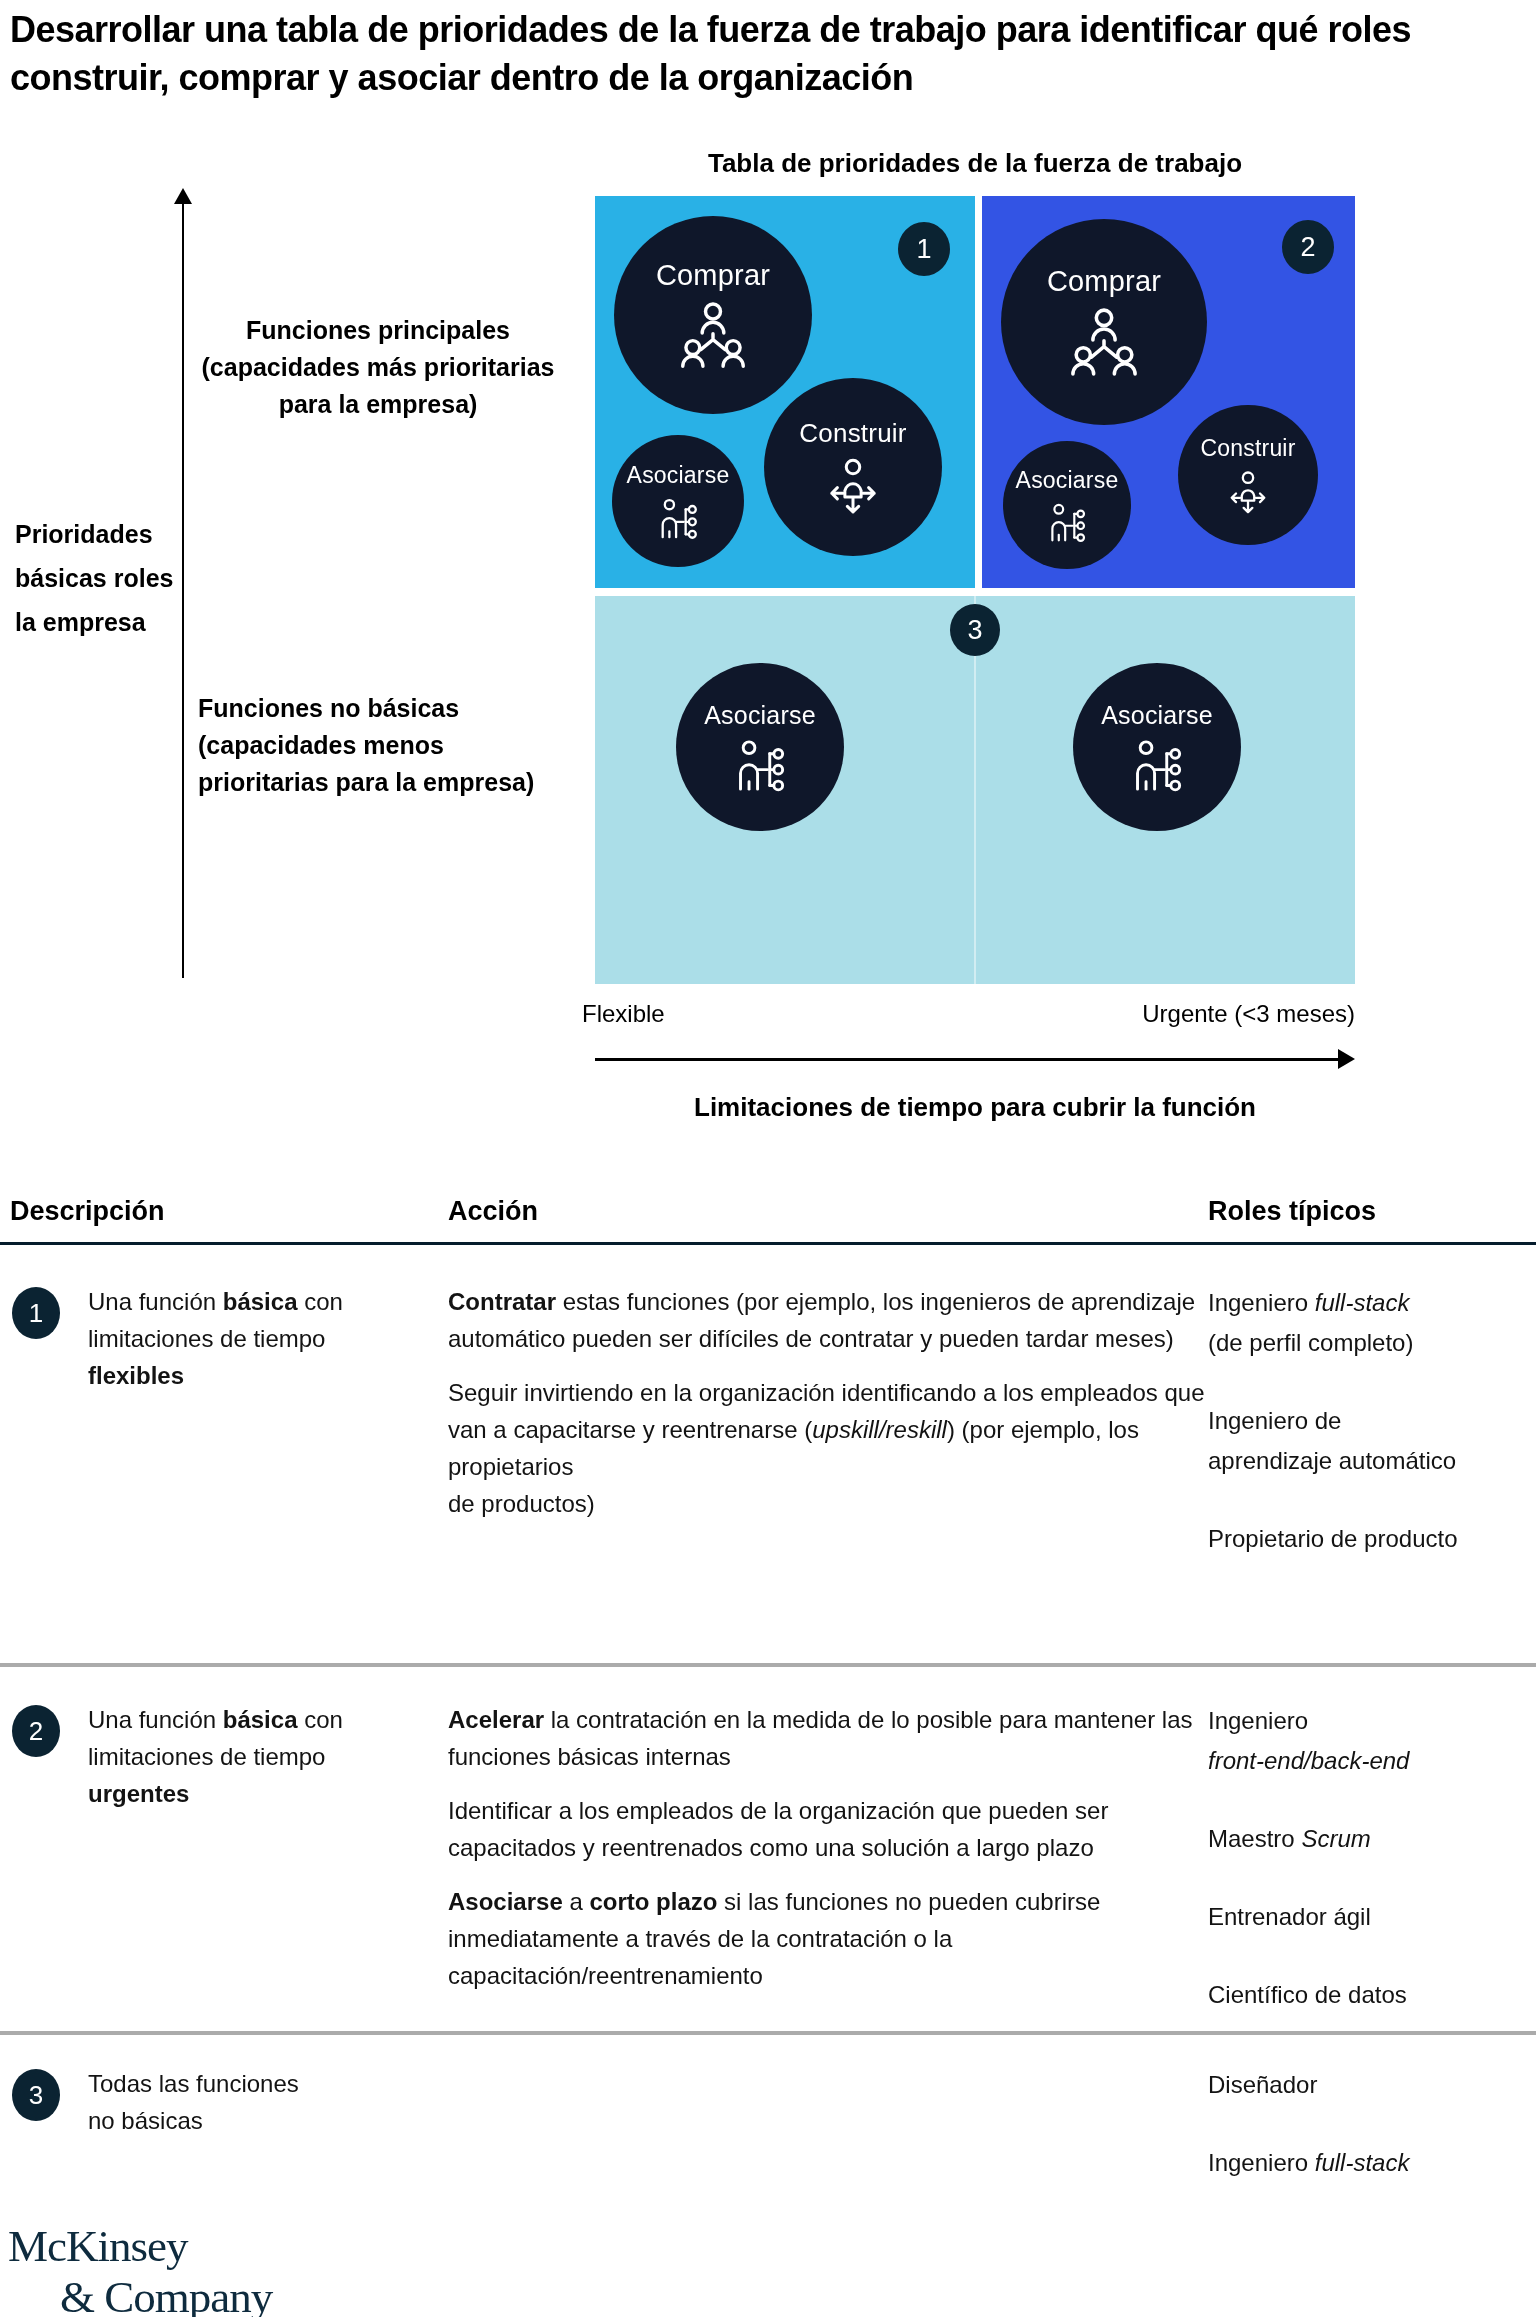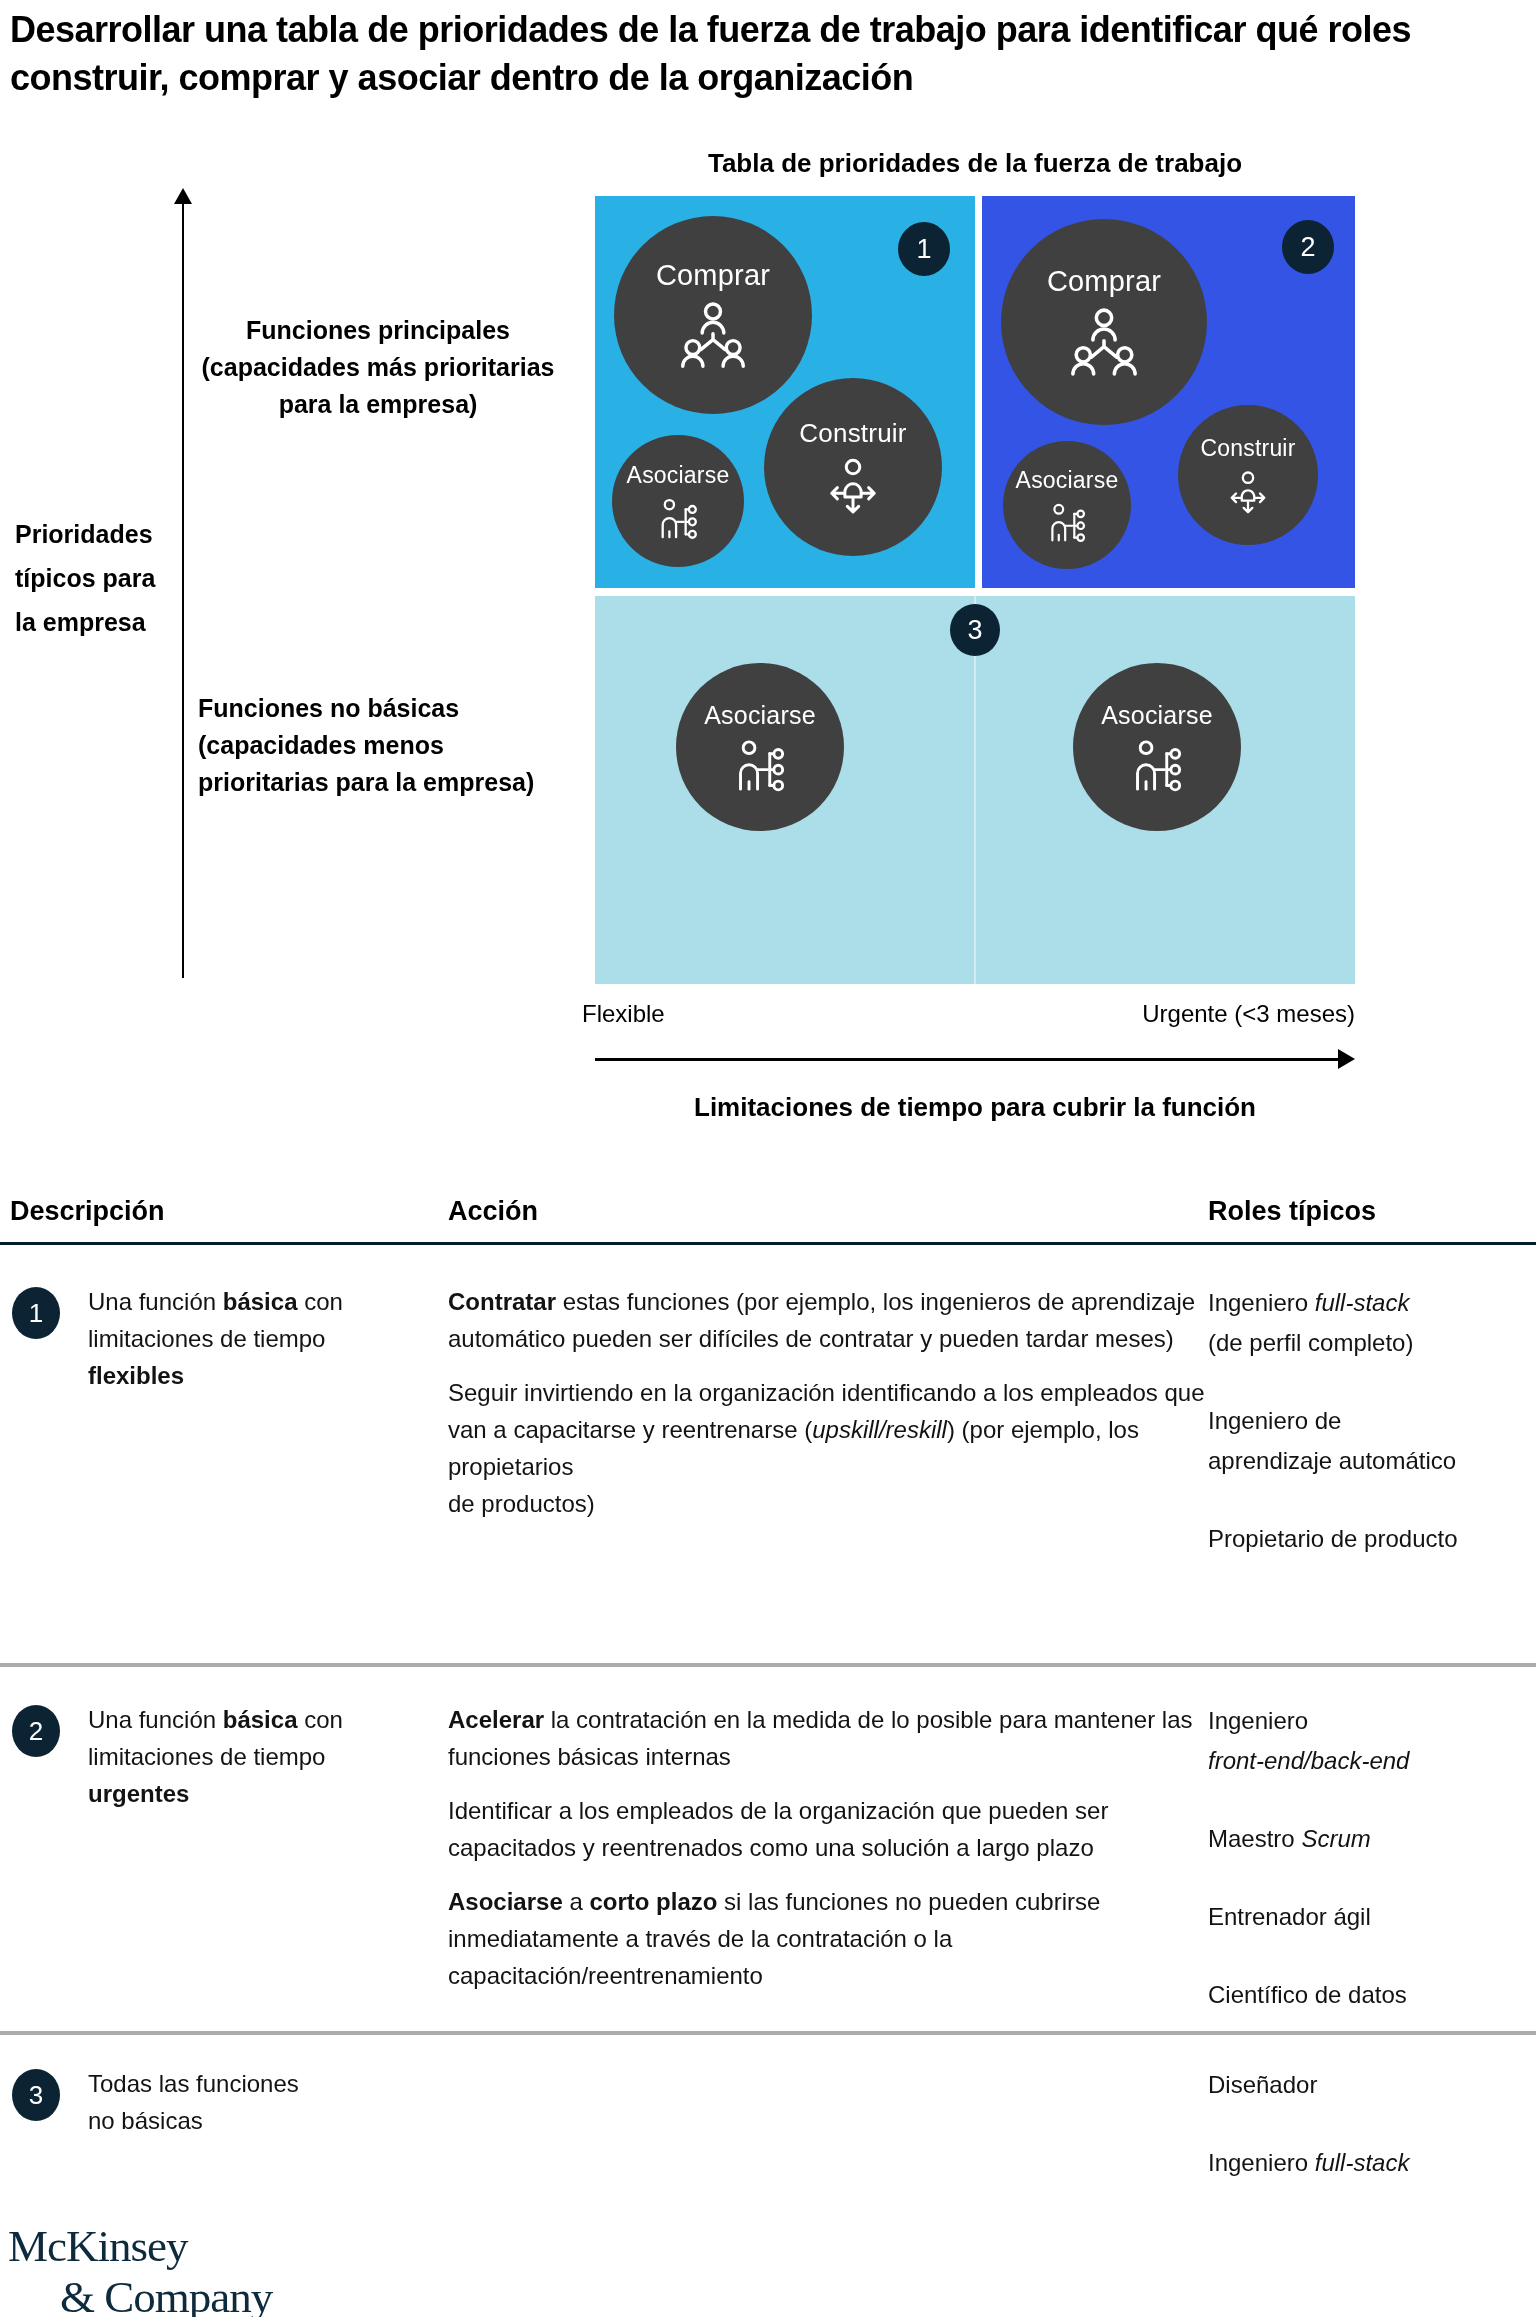--- a/index.html
+++ b/index.html
@@ -22,21 +22,21 @@
   }
 
   
   .quad { border-radius:0; }
   .q1 { left:595px; top:196px; width:380px; height:392px; background:#29B1E6; }
   .q2 { left:982px; top:196px; width:373px; height:392px; background:#3354E4; }
   .q3 { left:595px; top:596px; width:760px; height:388px; background:#ABDEE8; }
   .q3-mid { left:974px; top:596px; width:2px; height:388px; background:rgba(255,255,255,0.45); }
 
   .bubble {
-    position:absolute; background:#404040; border-radius:50%;
+    position:absolute; background:#0f172a; border-radius:50%;
     display:flex; flex-direction:column; align-items:center; justify-content:center;
     color:#fff; text-align:center; gap:8px;
   }
   .bubble .blabel { font-weight:400; letter-spacing:0.2px; }
   .b-lg .blabel { font-size:29px; }
   .b-md .blabel { font-size:26px; }
   .b-sm .blabel { font-size:23px; }
   .b-bd .blabel { font-size:25px; }
 
   .numbadge {
@@ -134,21 +134,21 @@
 </svg>
 
 <div class="page">
 
   <div class="abs page-title">Desarrollar una tabla de prioridades de la fuerza de trabajo para identificar qué roles construir, comprar y asociar dentro de la organización</div>
 
   <div class="abs matrix-title">Tabla de prioridades de la fuerza de trabajo</div>
 
   <div class="abs y-axis-line"></div>
   <div class="abs y-axis-head"></div>
-  <div class="abs axis-side-label y-label-main">Prioridades típicos para la empresa</div>
+  <div class="abs axis-side-label y-label-main">Prioridades básicas roles la empresa</div>
   <div class="abs axis-side-label y-label-top">Funciones principales (capacidades más prioritarias para la empresa)</div>
   <div class="abs axis-side-label y-label-bottom">Funciones no básicas (capacidades menos prioritarias para la empresa)</div>
 
   <div class="abs quad q1"></div>
 
   <div class="abs quad q2"></div>
 
   <div class="abs quad q3"></div>
   <div class="abs q3-mid"></div>
 

